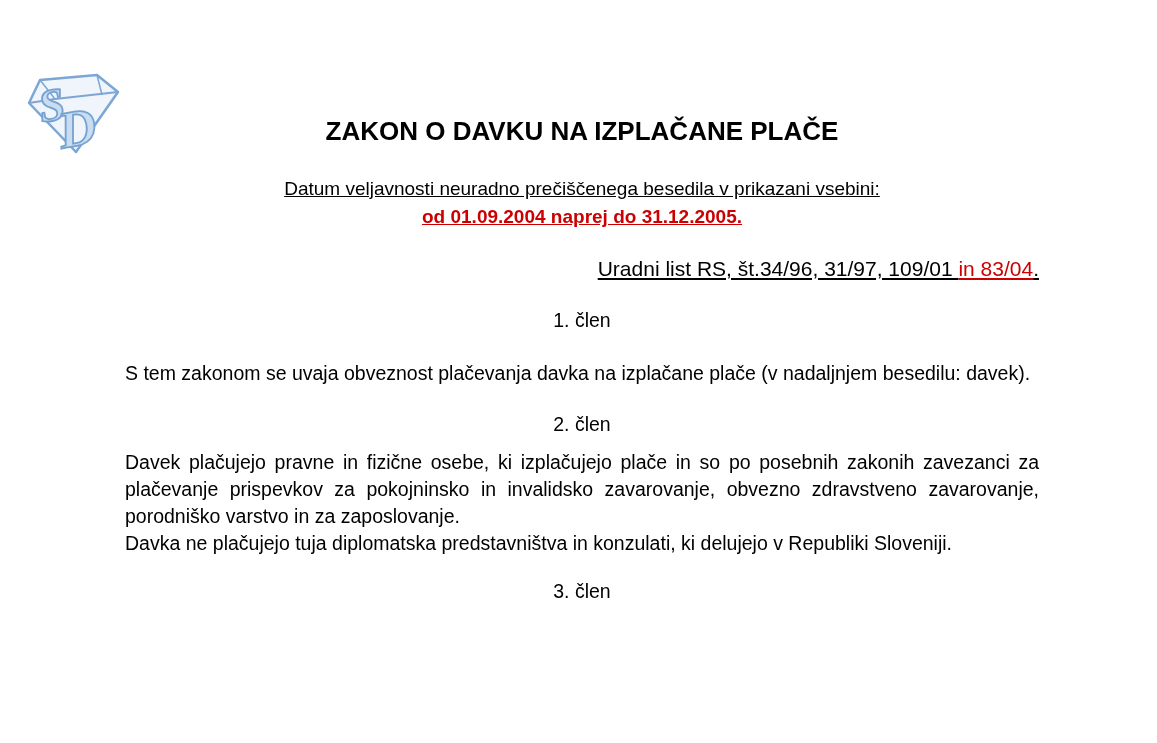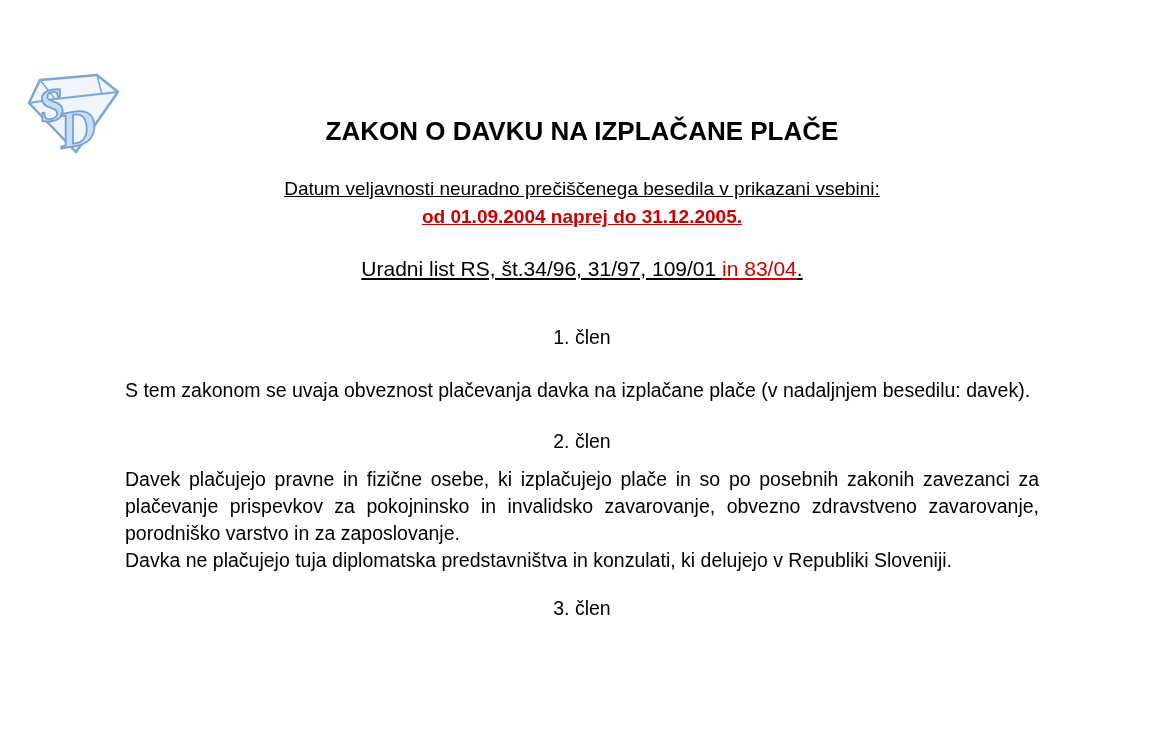--- a/index.html
+++ b/index.html
@@ -37,21 +37,21 @@
     font-size: 19px;
     line-height: 28px;
   }
   .validity-label { text-decoration: underline; }
   .validity-range {
     text-decoration: underline;
     font-weight: bold;
   }
   .gazette {
     margin-top: 24px;
-    text-align: center;
+    text-align: right;
     font-size: 21px;
     line-height: 28px;
   }
   .gazette span { text-decoration: underline; }
   .clen-heading {
     margin: 0;
     text-align: center;
     font-size: 19.5px;
     line-height: 27px;
     font-weight: normal;
@@ -86,21 +86,21 @@
       <div>ZAKON O DAVKU NA IZPLAČANE PLAČE</div>
     </div>
 
     <div class="validity">
       <div class="validity-label">Datum veljavnosti neuradno prečiščenega besedila v prikazani vsebini:</div>
       <div class="validity-range" style="color:#cc0000;">od 01.09.2004 naprej do 31.12.2005.</div>
     </div>
 
     <div class="gazette"><span>Uradni list RS, št.34/96, 31/97, 109/01 </span><span style="color:#cc0000;">in 83/04</span><span>.</span></div>
 
-    <h2 class="clen-heading" style="margin-top:41px;">1. člen</h2>
+    <h2 class="clen-heading" style="margin-top:24px;">1. člen</h2>
     <p style="margin-top:26px;">S tem zakonom se uvaja obveznost plačevanja davka na izplačane plače (v nadaljnjem besedilu: davek).</p>
 
     <h2 class="clen-heading" style="margin-top:24px;">2. člen</h2>
     <div style="margin-top:11px;">
       <p>Davek plačujejo pravne in fizične osebe, ki izplačujejo plače in so po posebnih zakonih zavezanci za plačevanje prispevkov za pokojninsko in invalidsko zavarovanje, obvezno zdravstveno zavarovanje, porodniško varstvo in za zaposlovanje.</p>
       <p>Davka ne plačujejo tuja diplomatska predstavništva in konzulati, ki delujejo v Republiki Sloveniji.</p>
     </div>
 
     <h2 class="clen-heading" style="margin-top:21px;">3. člen</h2>
 

